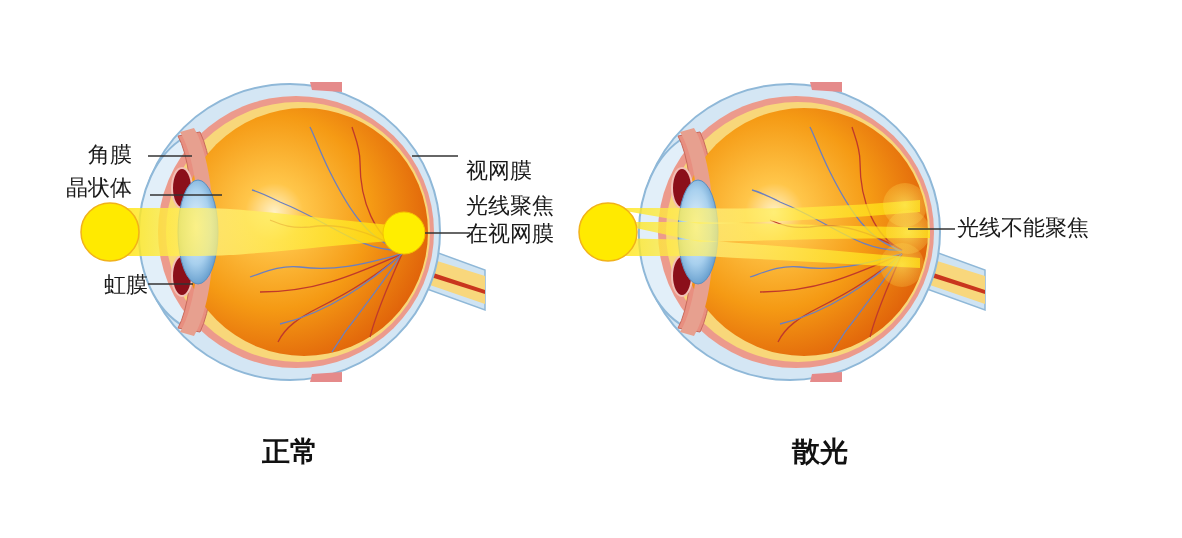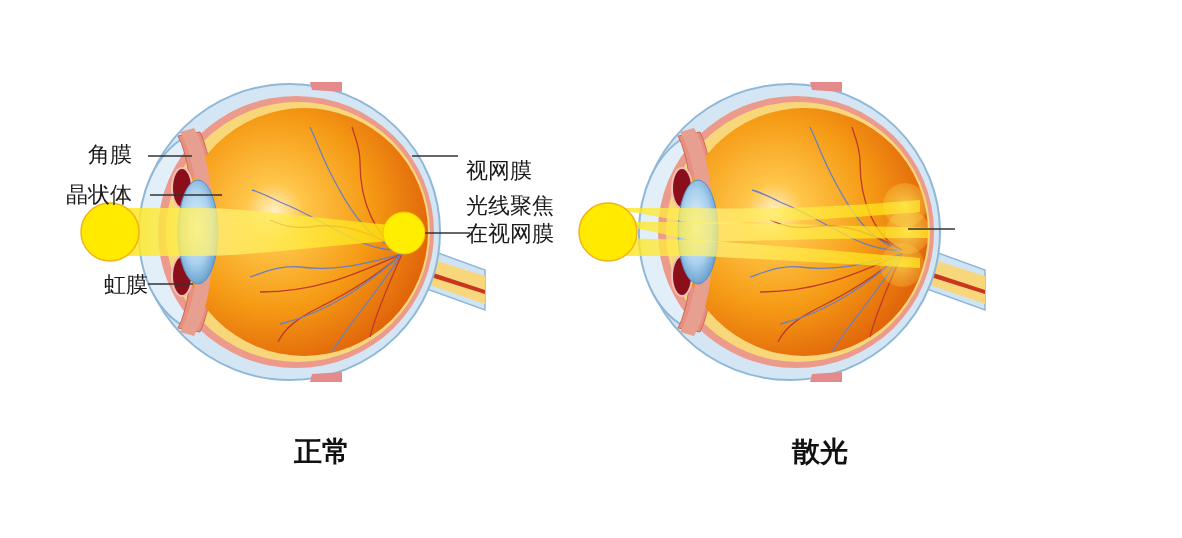--- a/index.html
+++ b/index.html
@@ -107,22 +107,23 @@
       <circle cx="905" cy="205" r="22" fill="url(#blur)" opacity="0.7"></circle>
       <circle cx="908" cy="232" r="22" fill="url(#blur)" opacity="0.7"></circle>
       <circle cx="902" cy="265" r="22" fill="url(#blur)" opacity="0.6"></circle>
     </g>
     <circle cx="608" cy="232" r="29" fill="#ffea00" stroke="#f1b21a" stroke-width="1.5"></circle>
 
     <line x1="908" y1="229" x2="955" y2="229" stroke="#333" stroke-width="1.4"></line>
   </svg>
 
   <div class="lbl" style="left:88px;top:143px;">角膜</div>
-  <div class="lbl" style="left:66px;top:183px;text-align:right;">晶状体</div>
+  <div class="lbl" style="left:66px;top:176px;text-align:right;">晶状体</div>
   <div class="lbl" style="left:104px;top:273px;">虹膜</div>
   <div class="lbl" style="left:466px;top:159px;">视网膜</div>
   <div class="lbl" style="left:466px;top:194px;">光线聚焦</div>
   <div class="lbl" style="left:466px;top:222px;">在视网膜</div>
 
+  <div class="lbl" style="left:957px;top:216px;">光线不能聚焦</div>
 
-  <div class="cap" style="left:262px;top:437px;margin-left:32px;">正常</div>
+  <div class="cap" style="left:262px;top:437px;">正常</div>
   <div class="cap" style="left:792px;top:437px;text-align:right;">散光</div>
 </div>
 
 </body></html>

